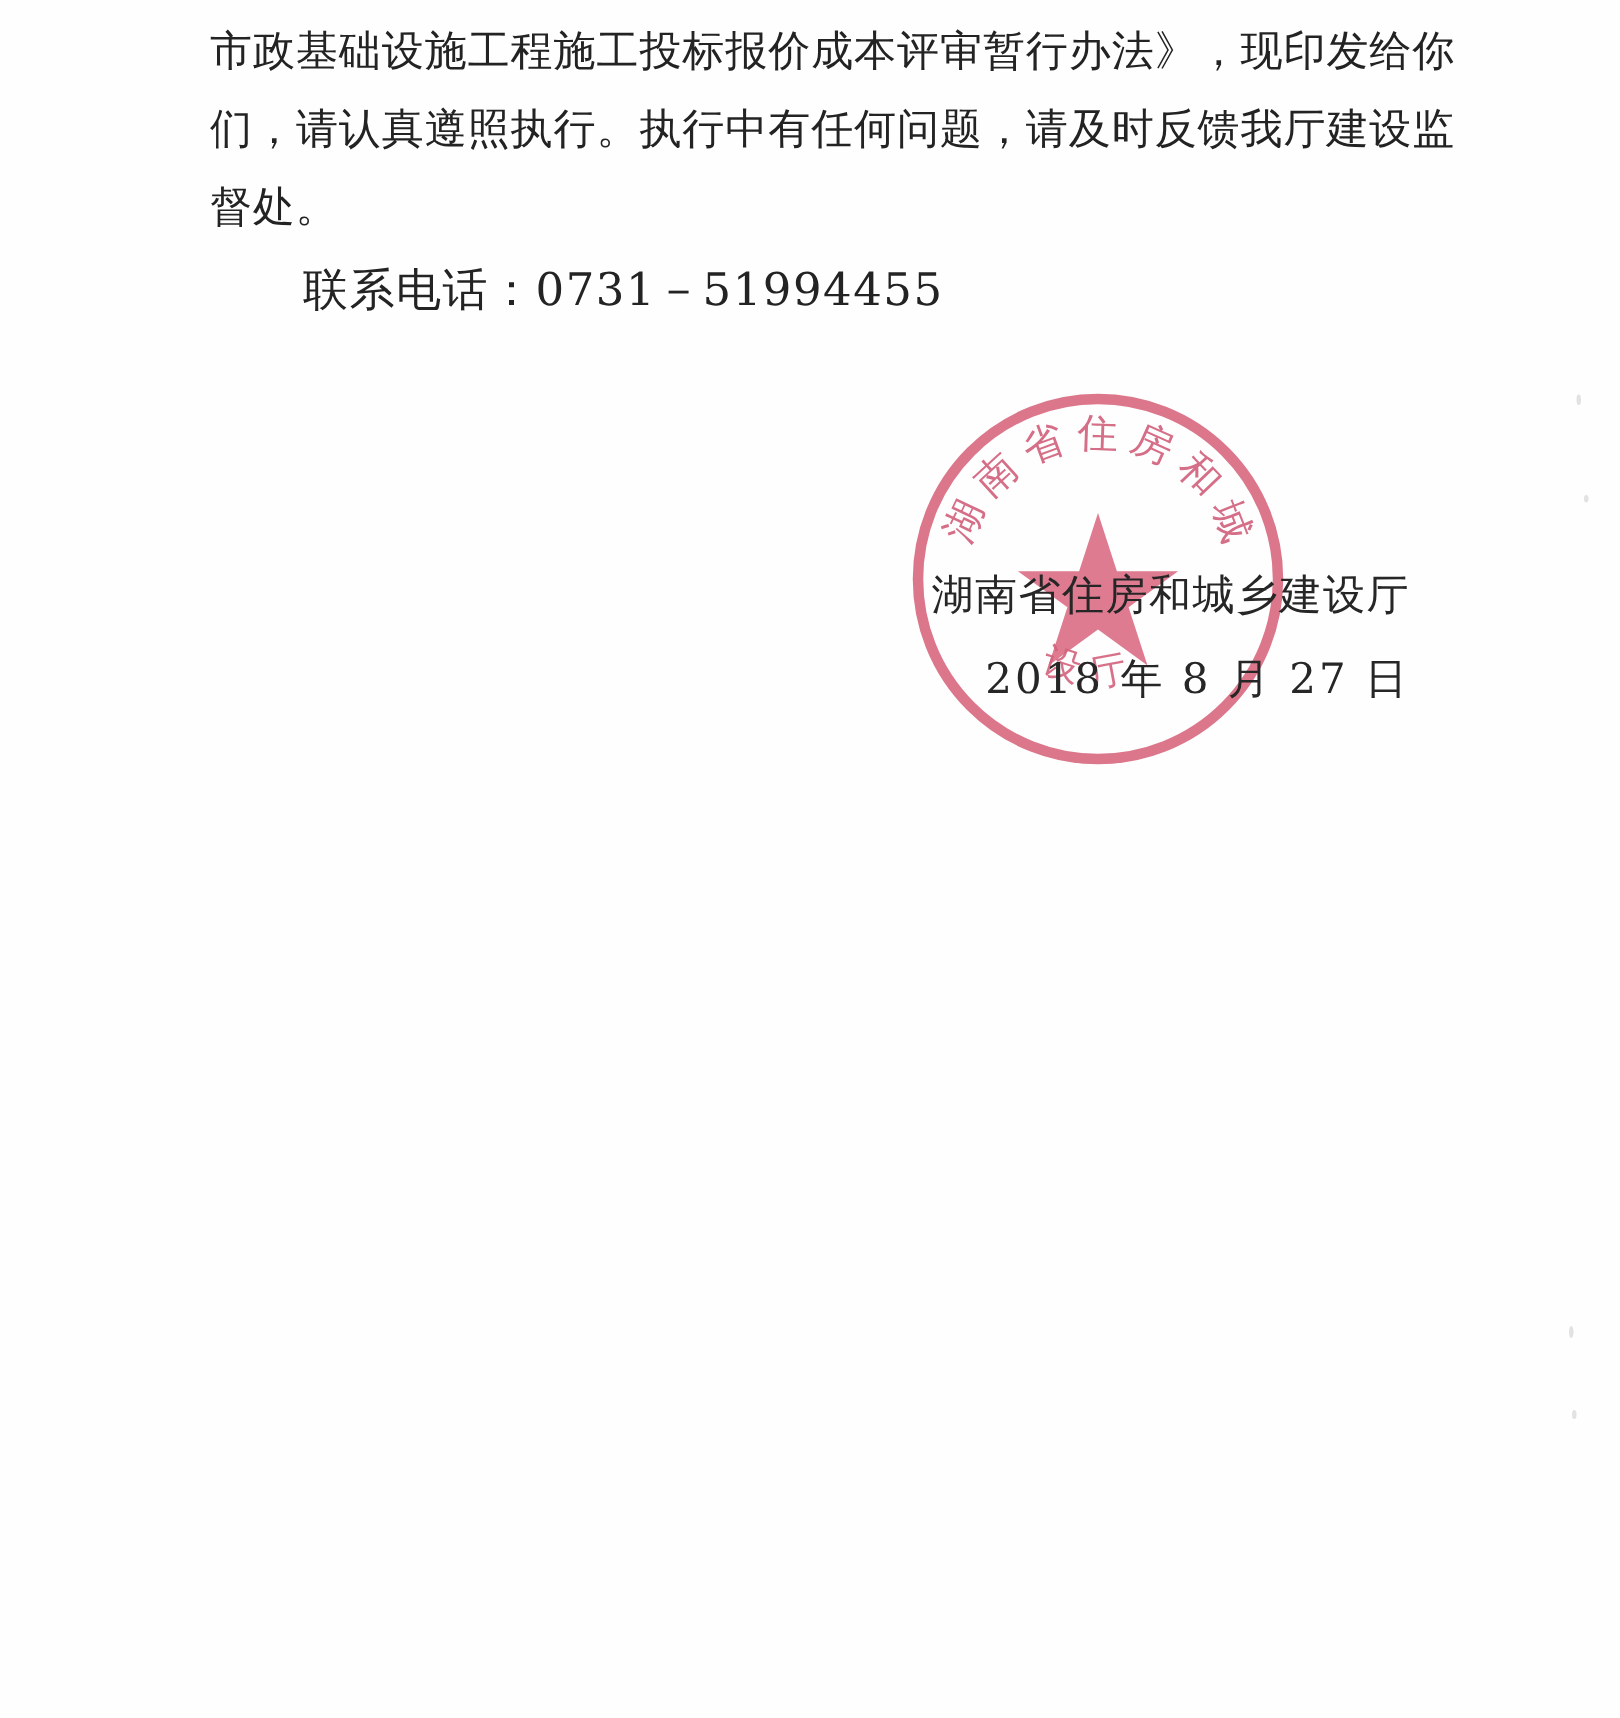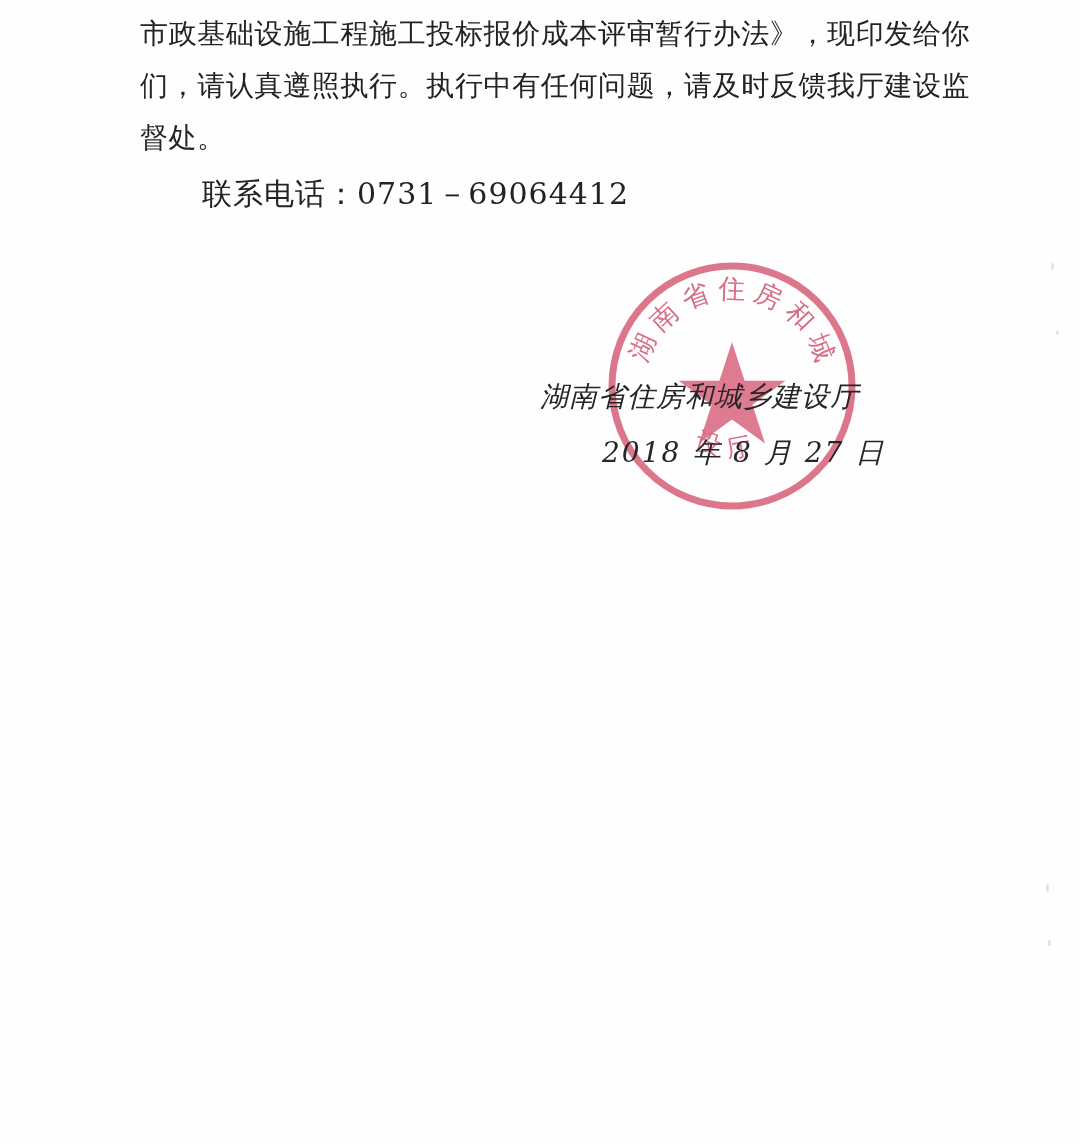--- a/index.html
+++ b/index.html
@@ -62,23 +62,22 @@
     color: #232323;
     width: 830px;
   }
 
   
   .sign-block {
     position: absolute;
     left: 540px;
     top: 378px;
     width: 400px;
-    text-align: left;
+    text-align: right;
     z-index: 3;
-    font-style: italic;
   }
   .sign-org {
     font-size: 28px;
     letter-spacing: 1px;
     color: #262626;
     white-space: nowrap;
   }
   .sign-date {
     margin-top: 18px;
     padding-left: 62px;
@@ -108,21 +107,21 @@
 
   <div class="speck s1"></div>
   <div class="speck s2"></div>
   <div class="speck s3"></div>
   <div class="speck s4"></div>
 
   <div class="body-text">
     <p>市政基础设施工程施工投标报价成本评审暂行办法》，现印发给你们，请认真遵照执行。执行中有任何问题，请及时反馈我厅建设监督处。</p>
   </div>
 
-  <div class="phone-line">联系电话：0731－69064412</div>
+  <div class="phone-line">联系电话：0731－51994455</div>
 
   <div class="seal">
     <svg width="256" height="256" viewBox="0 0 256 256" xmlns="http://www.w3.org/2000/svg">
       <defs>
         <path id="sealTopArc" d="M 40 128 A 88 88 0 0 1 216 128"></path>
         <path id="sealBotArc" d="M 58 128 A 70 70 0 0 0 198 128"></path>
       </defs>
       <circle cx="128" cy="128" r="120" fill="none" stroke="#d4566f" stroke-width="7" opacity="0.88"></circle>
 
       <polygon points="128,84 140.6,122.8 181.4,122.8 148.4,146.8 161,185.6 128,161.6 95,185.6 107.6,146.8 74.6,122.8 115.4,122.8" fill="#d8607a" opacity="0.9"></polygon>

